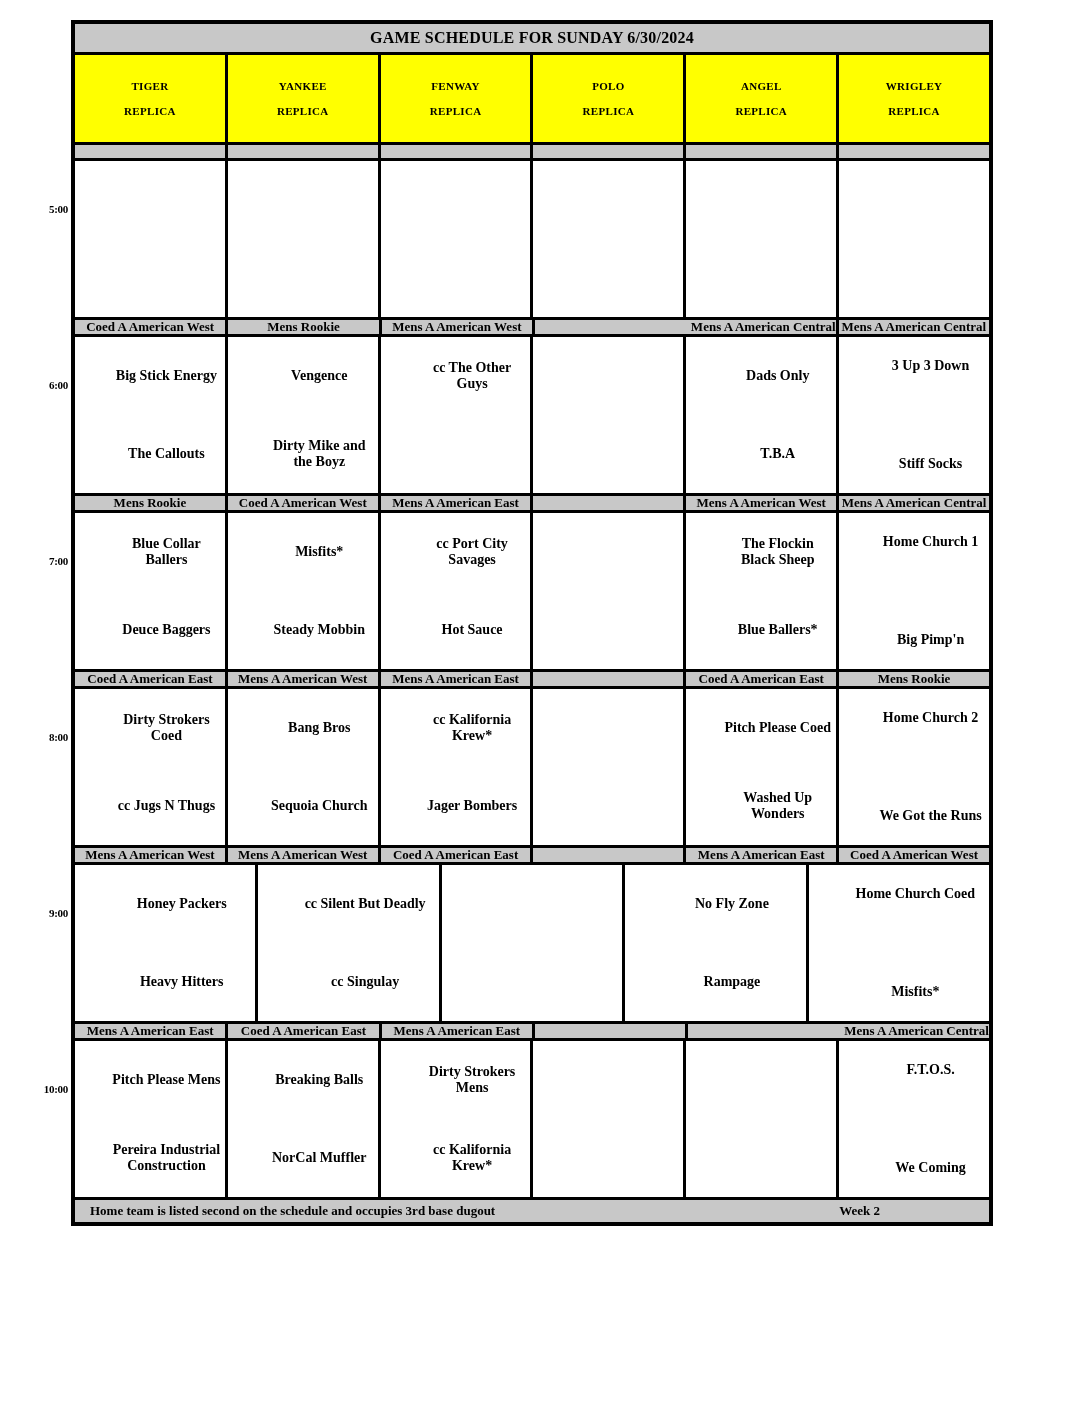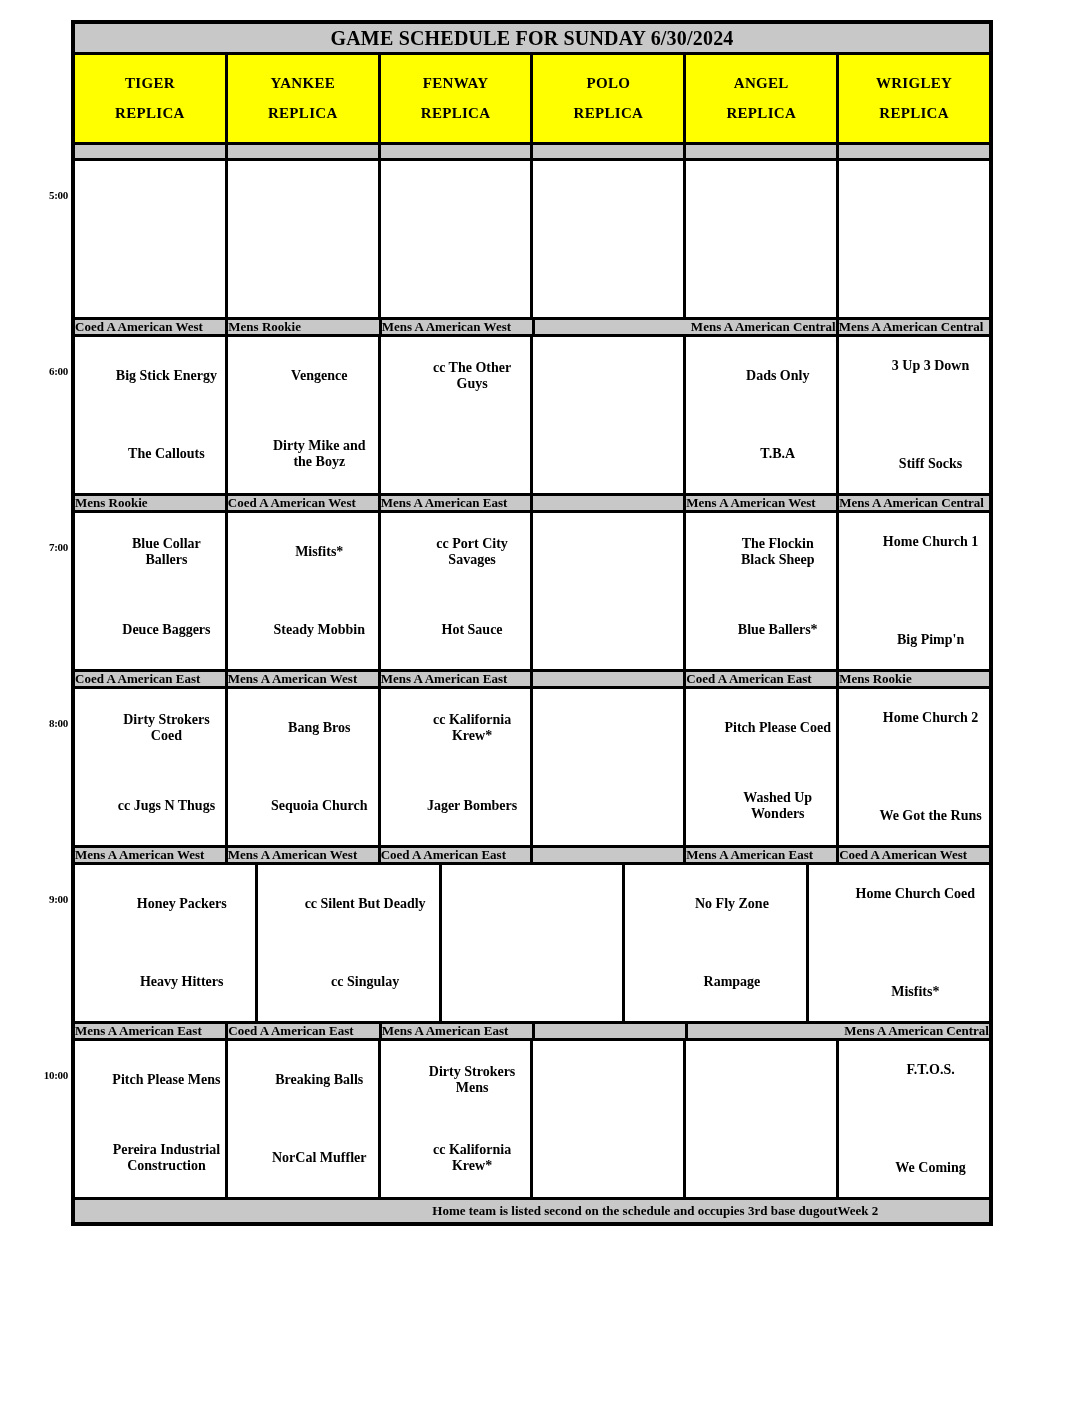--- a/index.html
+++ b/index.html
@@ -17,70 +17,70 @@
     width:922px;
     border:4px solid #000;
     background:#fff;
   }
   .row { border-bottom:3px solid #000; }
   .row:last-child { border-bottom:none; }
 
   .title-row {
     height:31px; background:#c8c8c8;
     display:flex; align-items:center; justify-content:center;
-    font-size:20px; letter-spacing:0.2px;
+    font-size:16px; letter-spacing:0.2px;
   }
 
   .header-row { display:flex; height:90px; }
   .hcell {
     flex:1; background:#ffff00;
     border-right:3px solid #000;
     display:flex; flex-direction:column; align-items:center; justify-content:center;
-    gap:13px; font-size:15px; letter-spacing:0.3px; text-align:center;
+    gap:13px; font-size:11px; letter-spacing:0.3px; text-align:center;
   }
   .hcell.last { border-right:none; }
 
   .spacer-row { display:flex; height:16px; background:#c8c8c8; }
   .scell { flex:1; border-right:3px solid #000; }
   .scell.last { border-right:none; }
 
   .grow { display:flex; height:159px; position:relative; background:#fff; }
   .gcell {
     flex:1; border-right:3px solid #000;
     display:flex; flex-direction:column;padding-left:33px;
   }
   .gcell.last { border-right:none;gap:39px; }
   .team {
     height:50%;
     display:flex; align-items:center; justify-content:center;
     text-align:center; font-size:14px; line-height:1.15;
     padding:0 4px;
   }
   .time {
-    position:absolute; left:-45px; top:28px;
+    position:absolute; left:-45px; top:42px;
     width:38px; text-align:right;
     font-size:11px; letter-spacing:-0.3px;
   }
 
   .drow { display:flex; height:17px; background:#c8c8c8; }
   .dcell {
     flex:1; border-right:3px solid #000;
-    font-size:13px; line-height:14px; text-align:left;
+    font-size:13px; line-height:14px; text-align:center;
     white-space:nowrap; overflow:hidden; padding-top:0px;
   }
   .dcell.span2 { flex:2; }
   .dcell.right { text-align:right; }
   .dcell.spill { overflow:visible; }
   .dcell.last { border-right:none; }
 
   .footer-row {
     display:flex; height:22px; background:#c8c8c8;
     align-items:center; font-size:13px;
   }
-  .fnote { flex:5; text-align:right; padding-left:5px; white-space:nowrap; }
+  .fnote { flex:5; text-align:left; padding-left:15px; white-space:nowrap; }
   .fweek { flex:1; text-align:left; white-space:nowrap; }
 </style>
 </head>
 <body>
 
 <div class="page">
   <div class="table">
 
     <div class="title-row row">GAME SCHEDULE FOR SUNDAY 6/30/2024</div>
 

